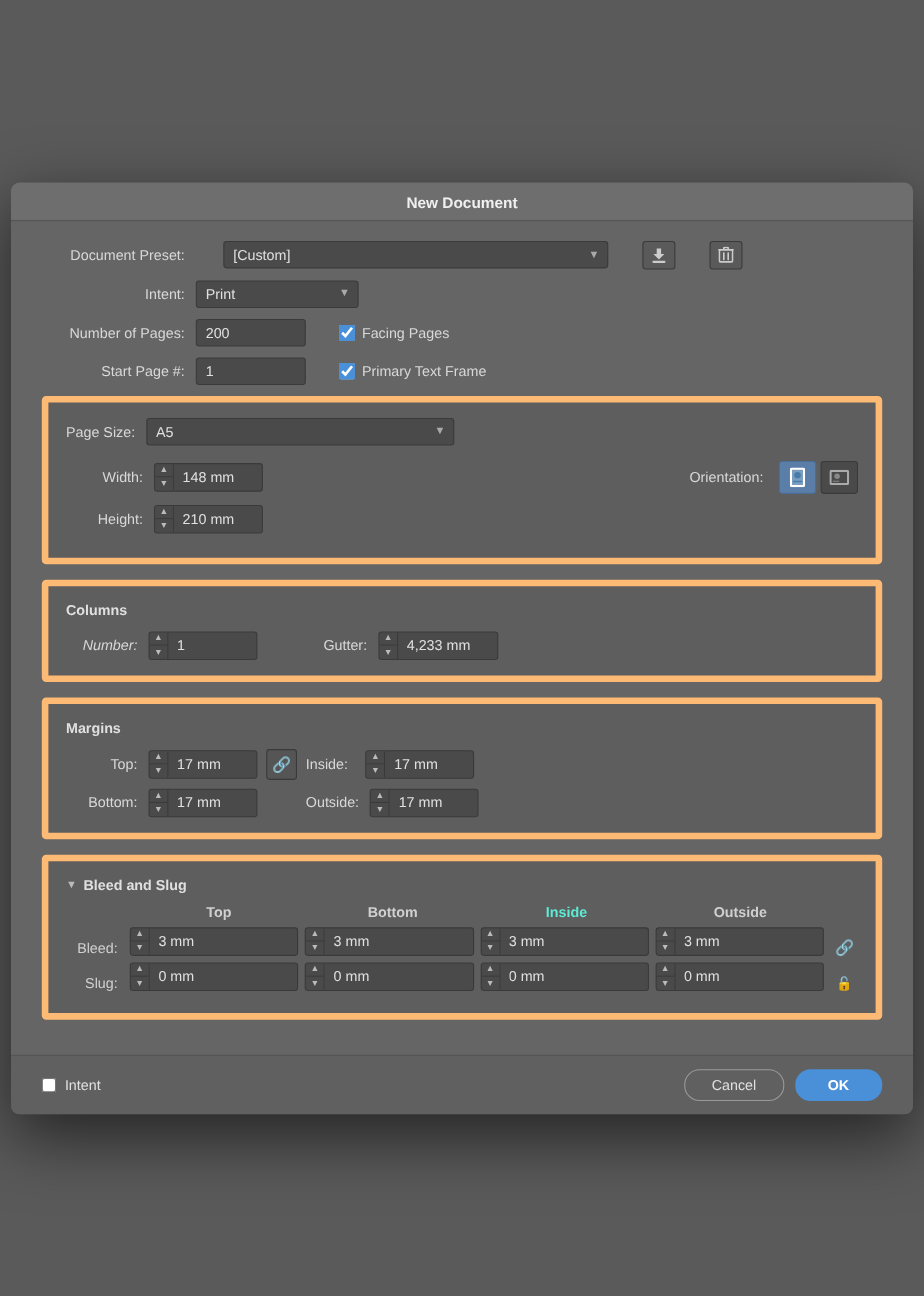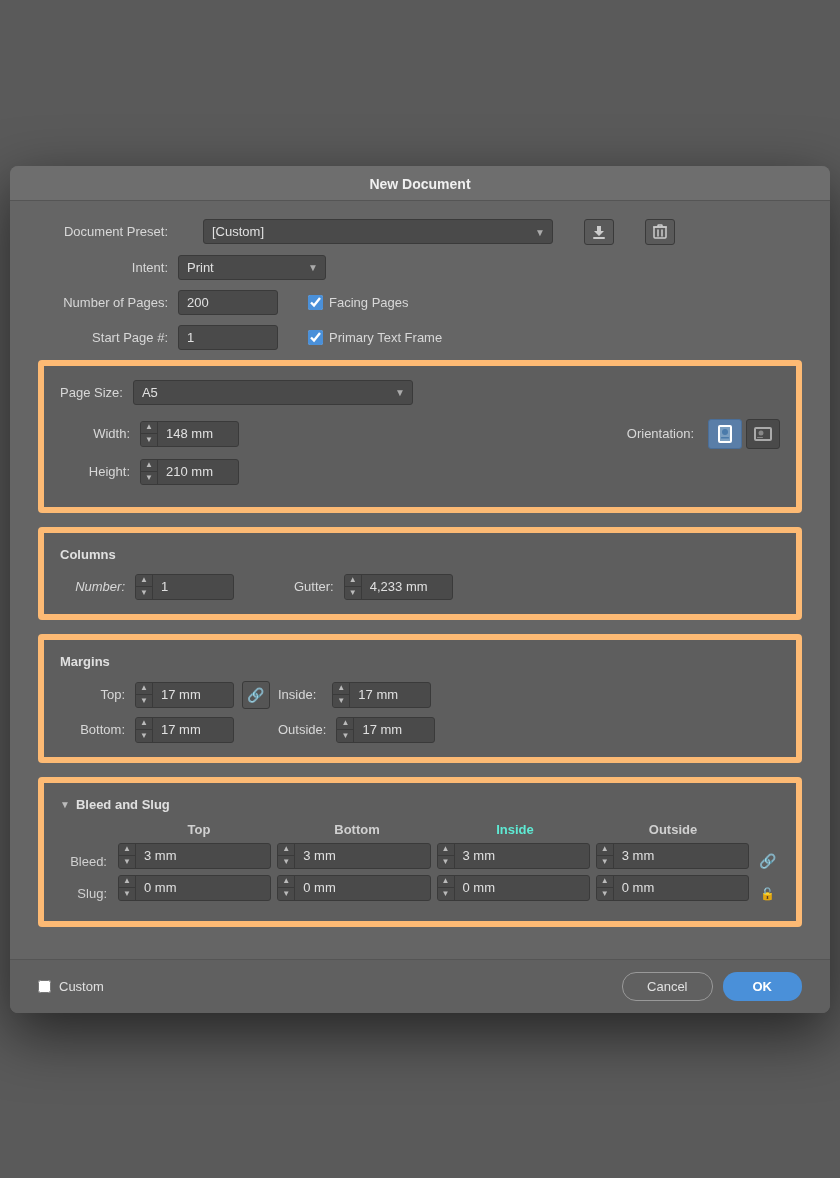--- a/index.html
+++ b/index.html
@@ -595,20 +595,20 @@
         </div>
         <div class="row-link-icon" style="font-size:12px;">🔓</div>
       </div>
     </div>
 
   </div>
 
   <div class="footer">
     <div class="footer-left">
       <input type="checkbox" style="">
-      <span>Custom</span>
+      <span>Intent</span>
     </div>
     <div class="footer-right">
       <button class="btn-cancel">Cancel</button>
       <button class="btn-ok">OK</button>
     </div>
   </div>
 </div>
 
 </body></html>

